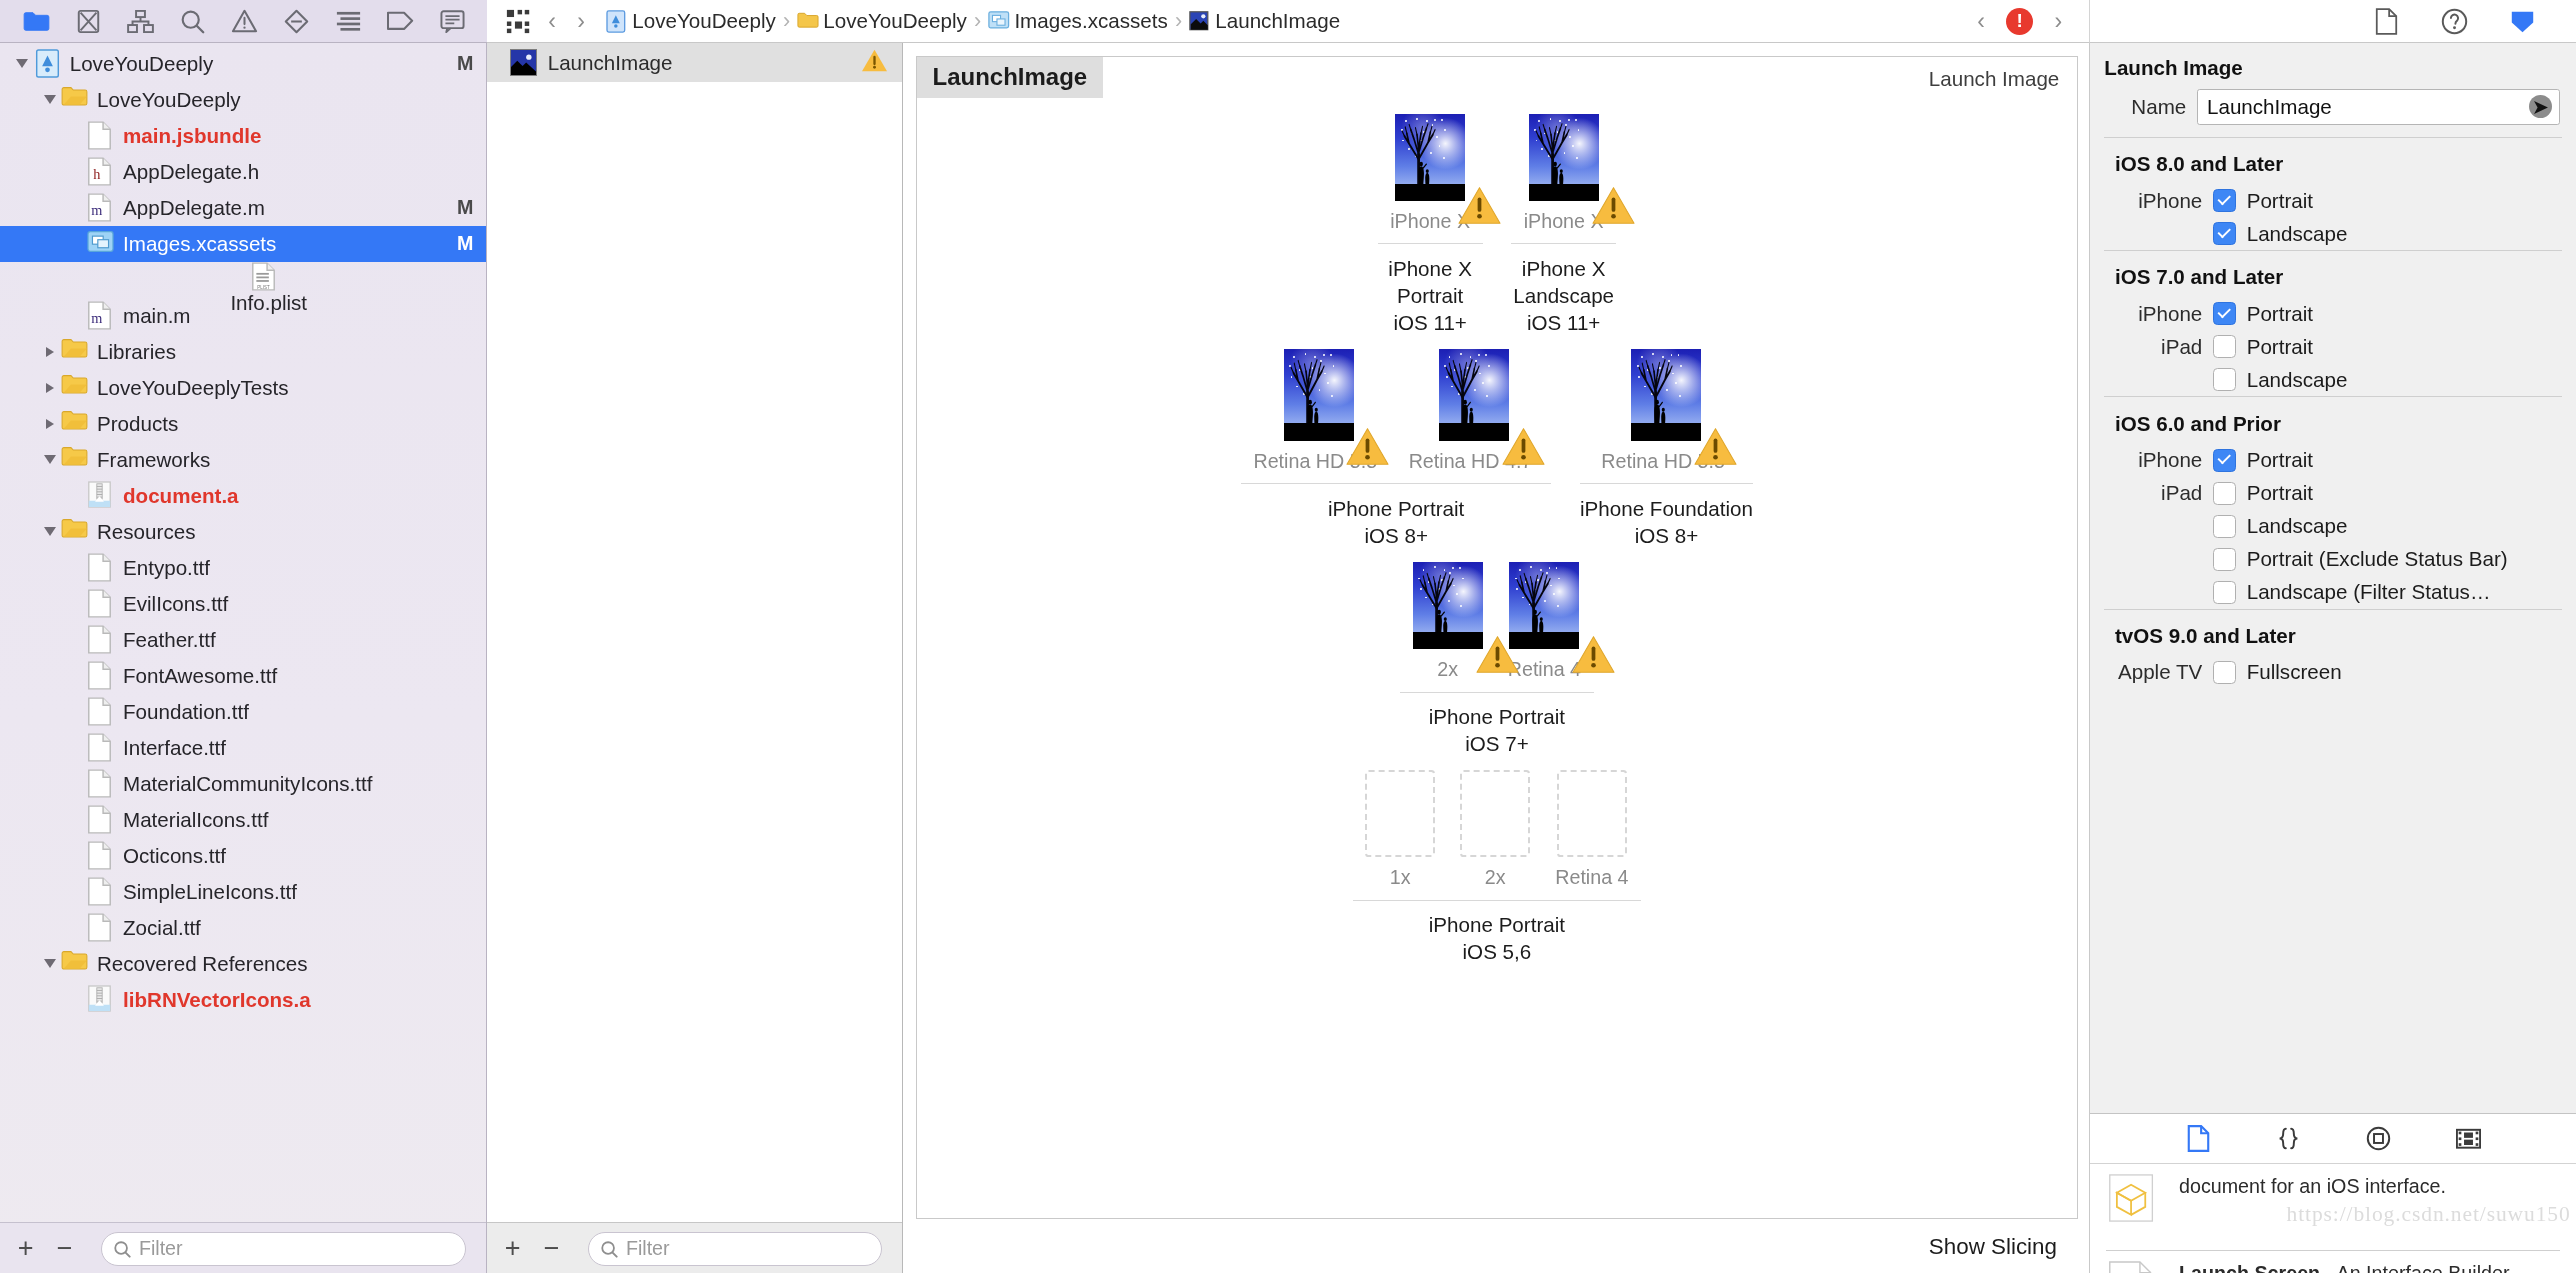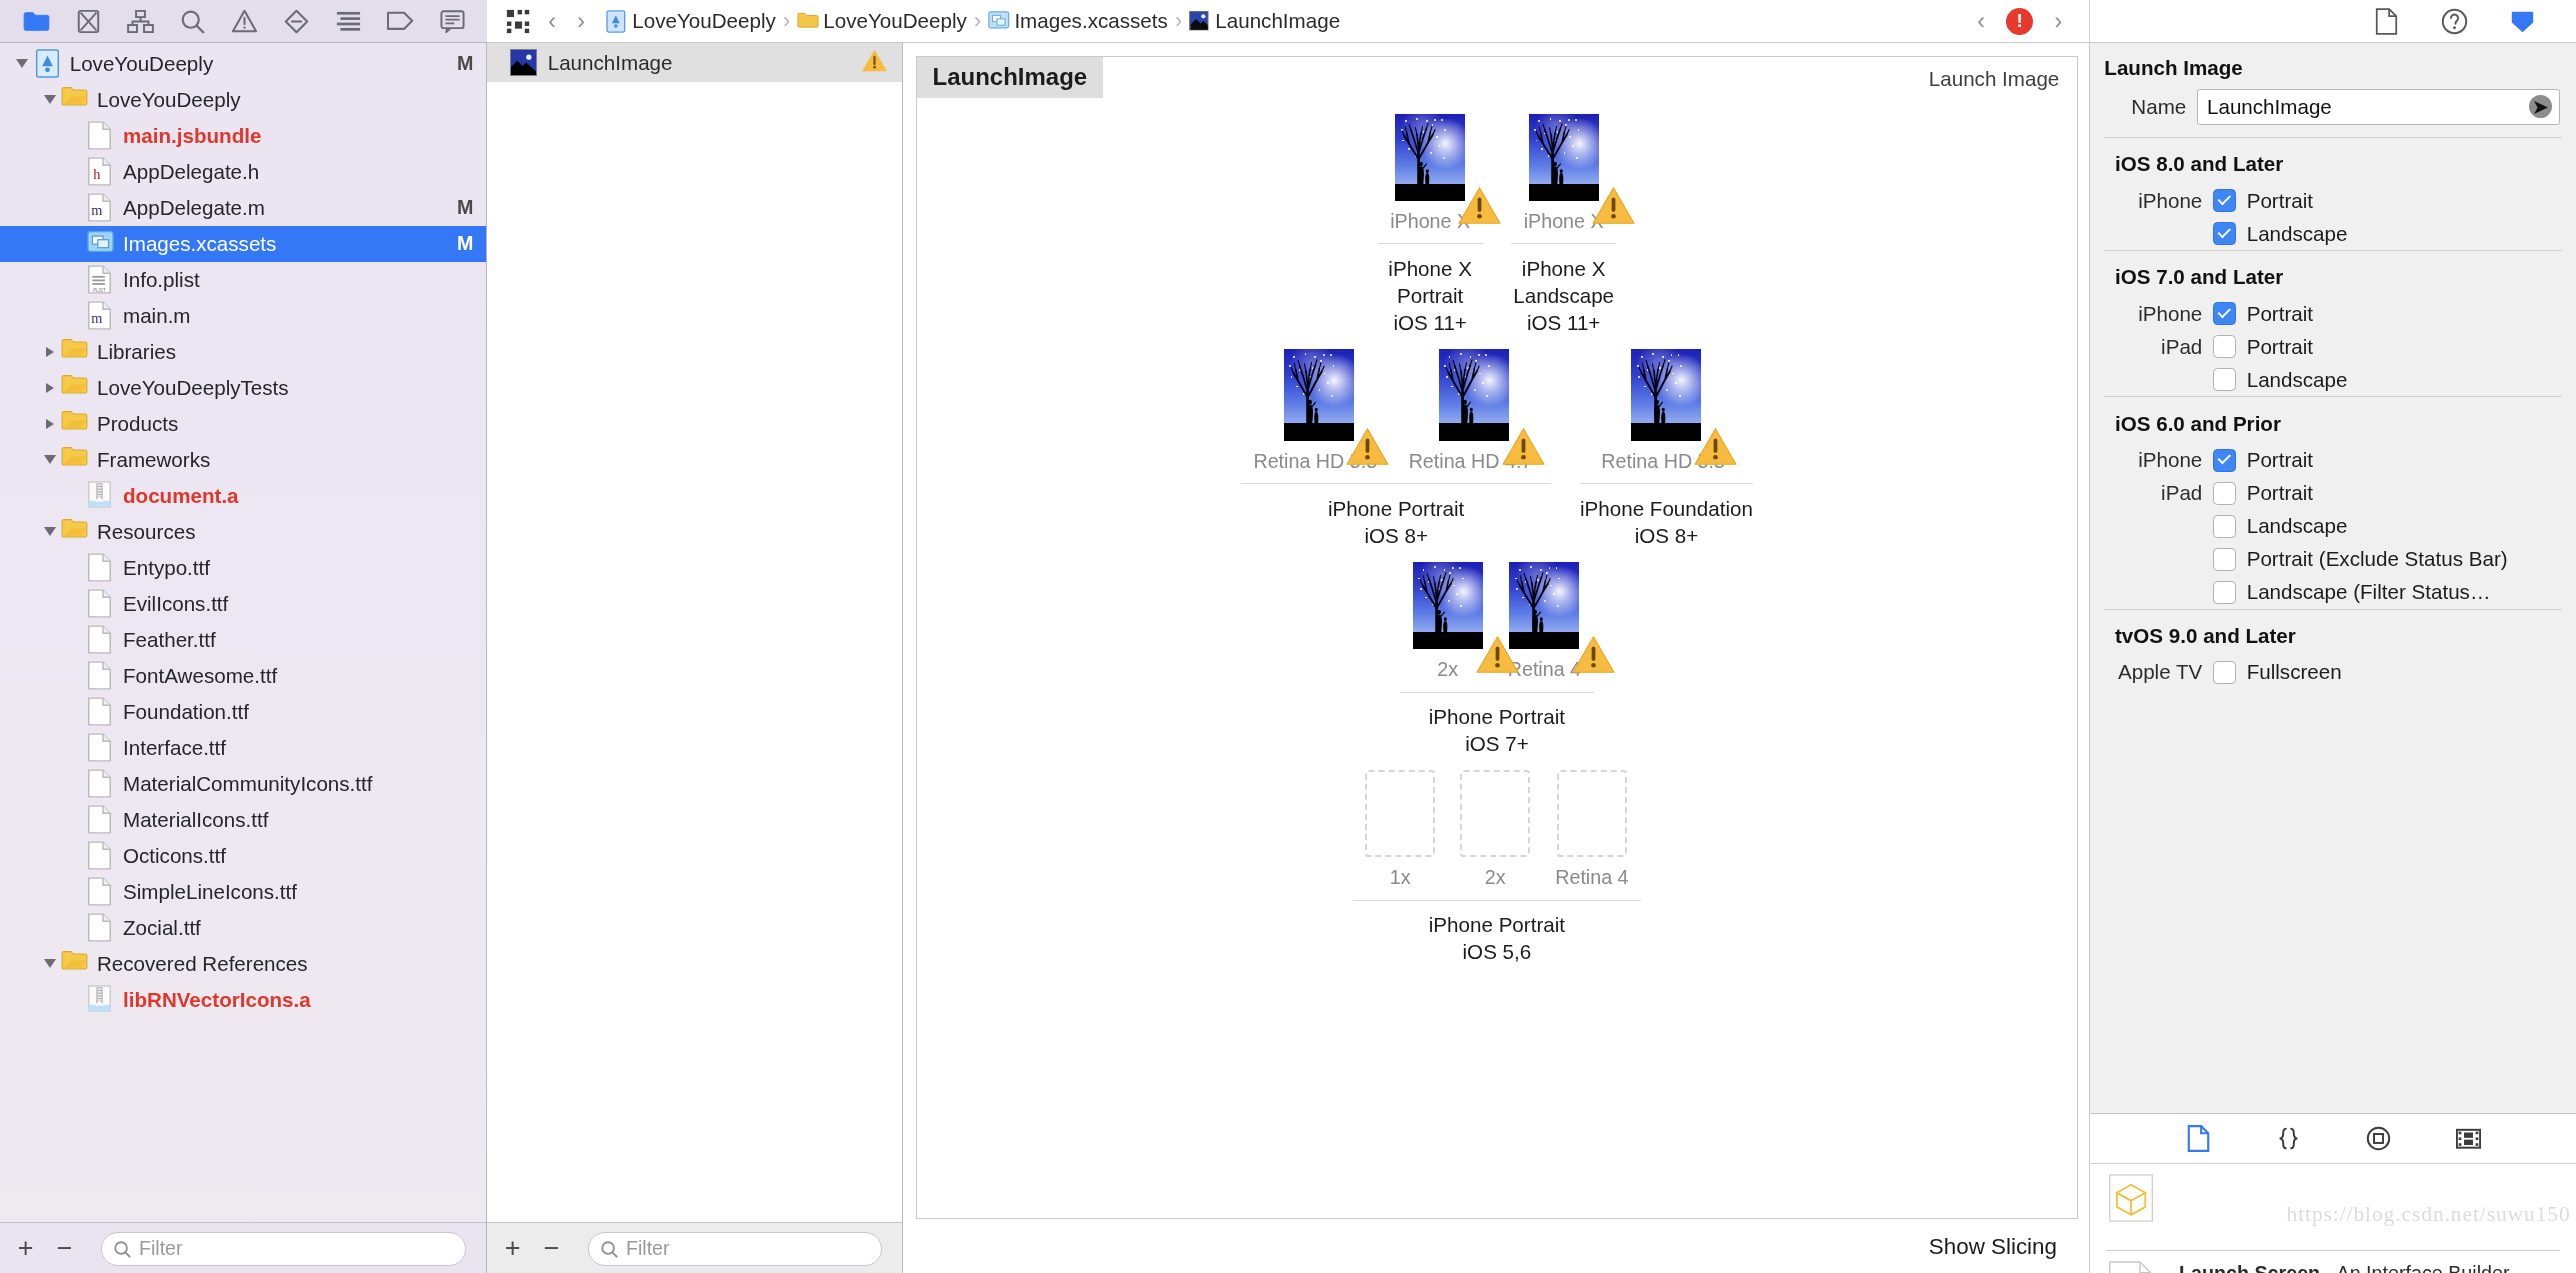--- a/index.html
+++ b/index.html
@@ -433,21 +433,21 @@
           <div class="row sel" style="padding-left: 64px;">
             <span class="tw"></span>
             <span class="ricon"><svg width="27" height="25" viewBox="0 0 30 28">
                 <rect x="1" y="3" width="28" height="22" rx="2.5" fill="#9ed3f5" stroke="#5aa7da" stroke-width="1.4"></rect>
                 <rect x="6" y="8" width="12" height="9" fill="#fff" stroke="#4e9ace" stroke-width="1.3"></rect>
                 <rect x="12" y="12" width="12" height="9" fill="#e3f3fd" stroke="#4e9ace" stroke-width="1.3"></rect>
               </svg></span>
             <span class="rlabel">Images.xcassets</span>
             <span class="rmod">M</span>
           </div>
-          <div class="row" style="padding-left: 64px;">
+          <div class="row" style="padding-left: 64px; flex-direction: column;">
             <span class="tw"></span>
             <span class="ricon"><svg width="25" height="29" viewBox="0 0 28 32" style="font-size:23px">
                 <path d="M2 1h16l8 8v22H2z" fill="#fff" stroke="#b9b9b9" stroke-width="1.6"></path>
                 <path d="M18 1v8h8" fill="#eee" stroke="#b9b9b9" stroke-width="1.6"></path>
                 <g fill="#9a9a9a">
                   <rect x="6" y="12" width="14" height="2"></rect>
                   <rect x="6" y="16" width="14" height="2"></rect>
                   <rect x="6" y="20" width="14" height="2"></rect>
                 </g>
                 <text x="14" y="30" font-family="Liberation Sans, sans-serif" font-size="5" fill="#777" text-anchor="middle">PLIST</text>
@@ -1246,20 +1246,21 @@
         </div>
         <div class="liblist">
           <div class="libitem">
             <div class="libicon">
               <svg width="55" height="50" viewBox="0 0 62 56">
                   <rect x="2" y="2" width="48" height="52" fill="#fff" stroke="#d0d0d0" stroke-width="1.5"></rect>
                   <path d="M10 22l16-9 16 9-16 9z" fill="none" stroke="#f0c040" stroke-width="2"></path>
                   <path d="M10 22v16l16 9V31zM42 22v16l-16 9" fill="none" stroke="#f0c040" stroke-width="2"></path>
                 </svg>
             </div>
+            <div class="libtext">document for an iOS interface.</div>
           </div>
           <div class="libsep"></div>
           <div class="libitem">
             <div class="libicon">
               <svg width="55" height="66" viewBox="0 0 62 74" style="font-size:23px">
                   <path d="M2 2h34l12 12v58H2z" fill="#fff" stroke="#c8c8c8" stroke-width="1.6"></path>
                   <path d="M36 2v12h12" fill="none" stroke="#c8c8c8" stroke-width="1.6"></path>
                   <circle cx="22" cy="52" r="17" fill="#fdf0c9" stroke="#e6c86a" stroke-width="1.8"></circle>
                   <text x="22" y="61" font-family="Liberation Serif, serif" font-size="24" fill="#c9a33a" text-anchor="middle">1</text>
                 </svg>

